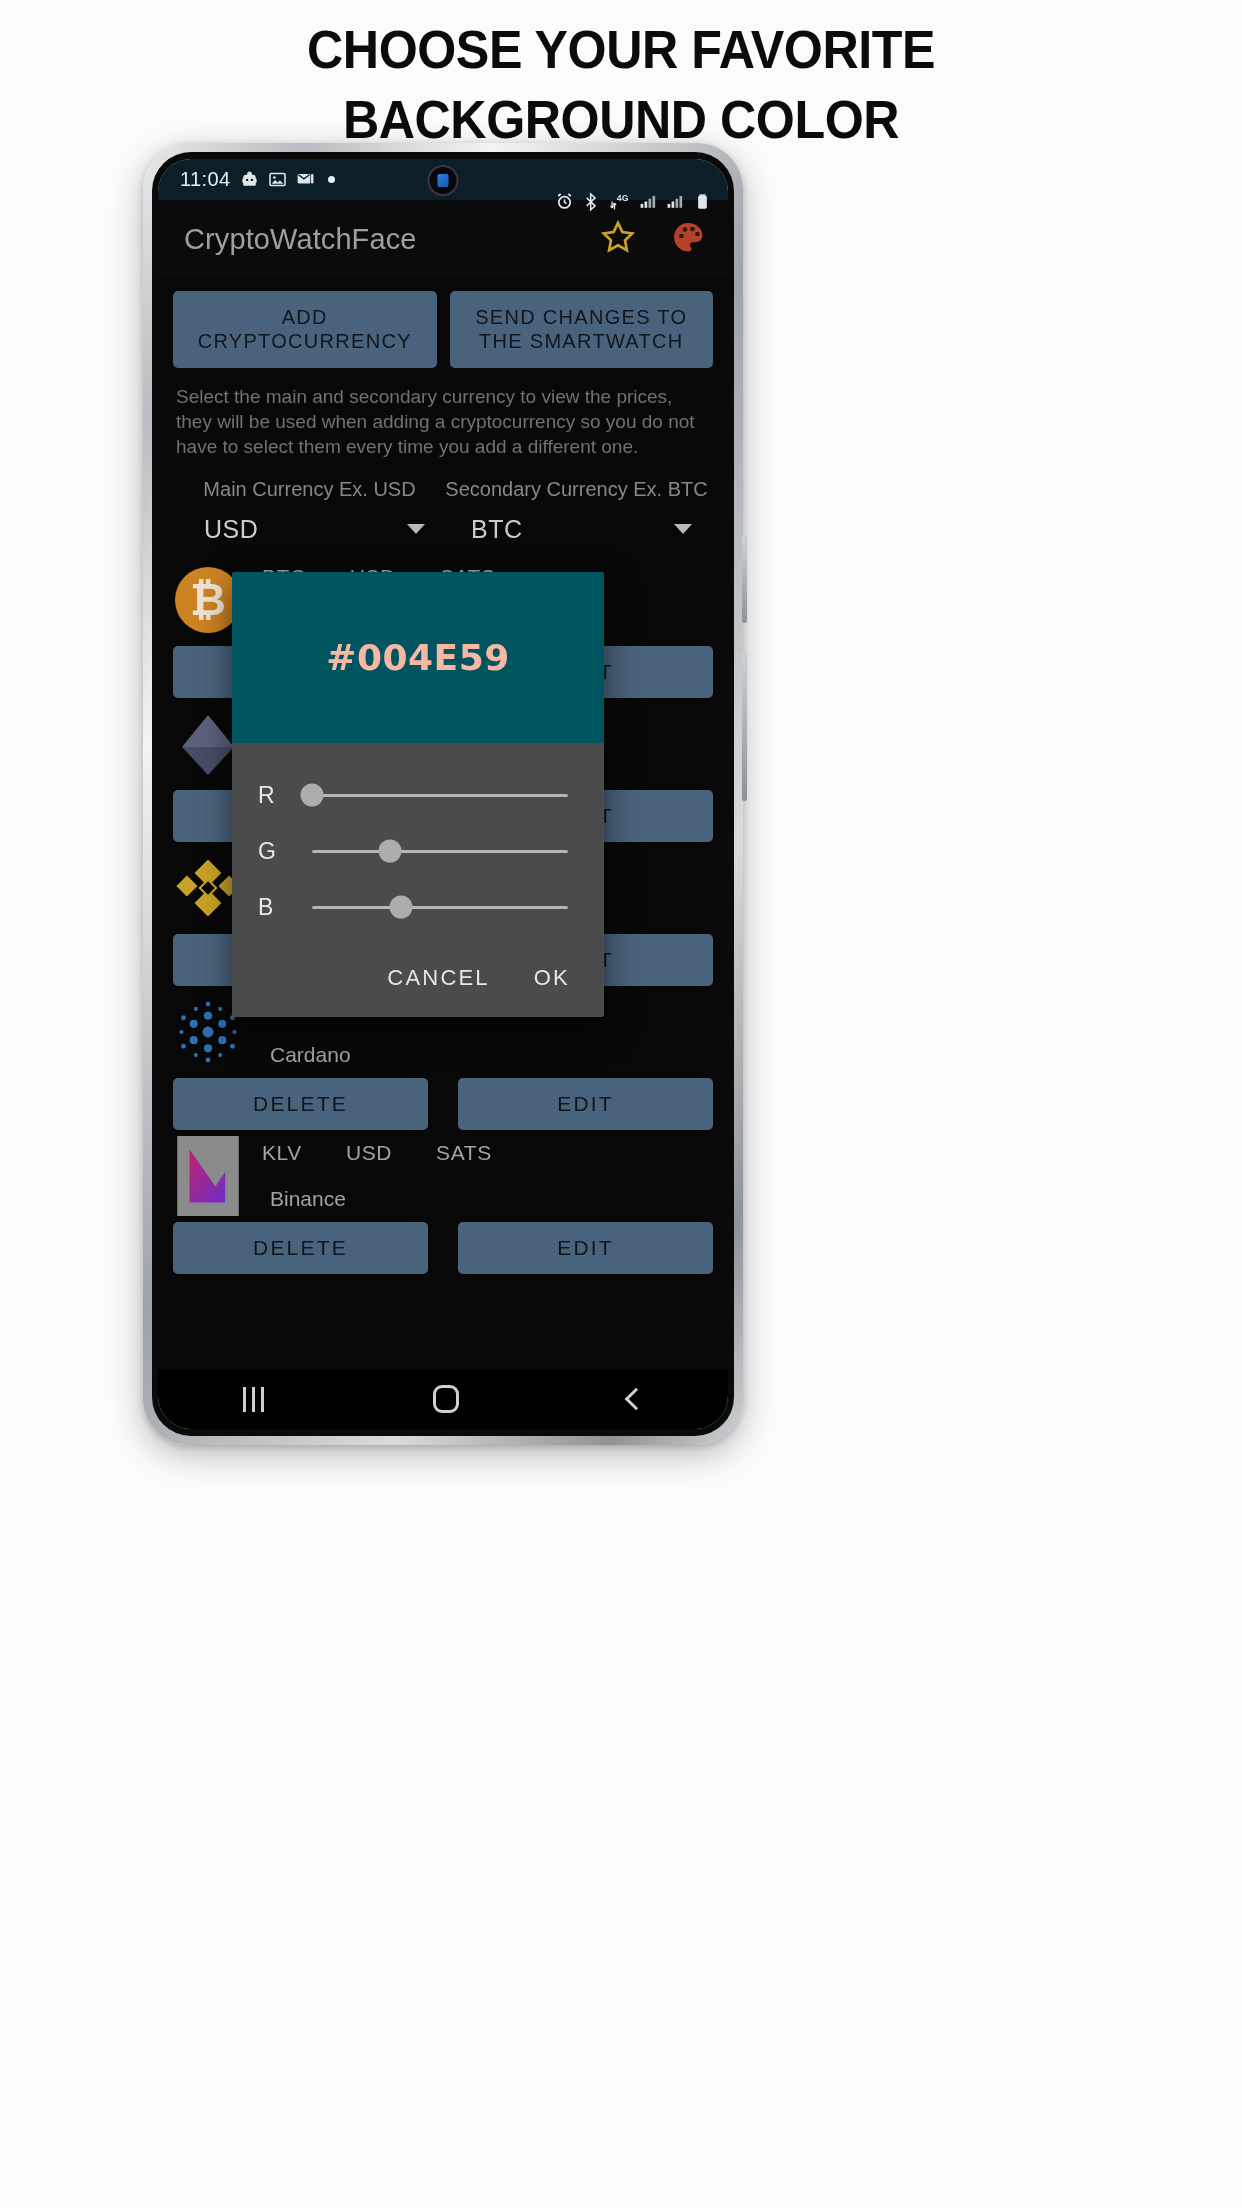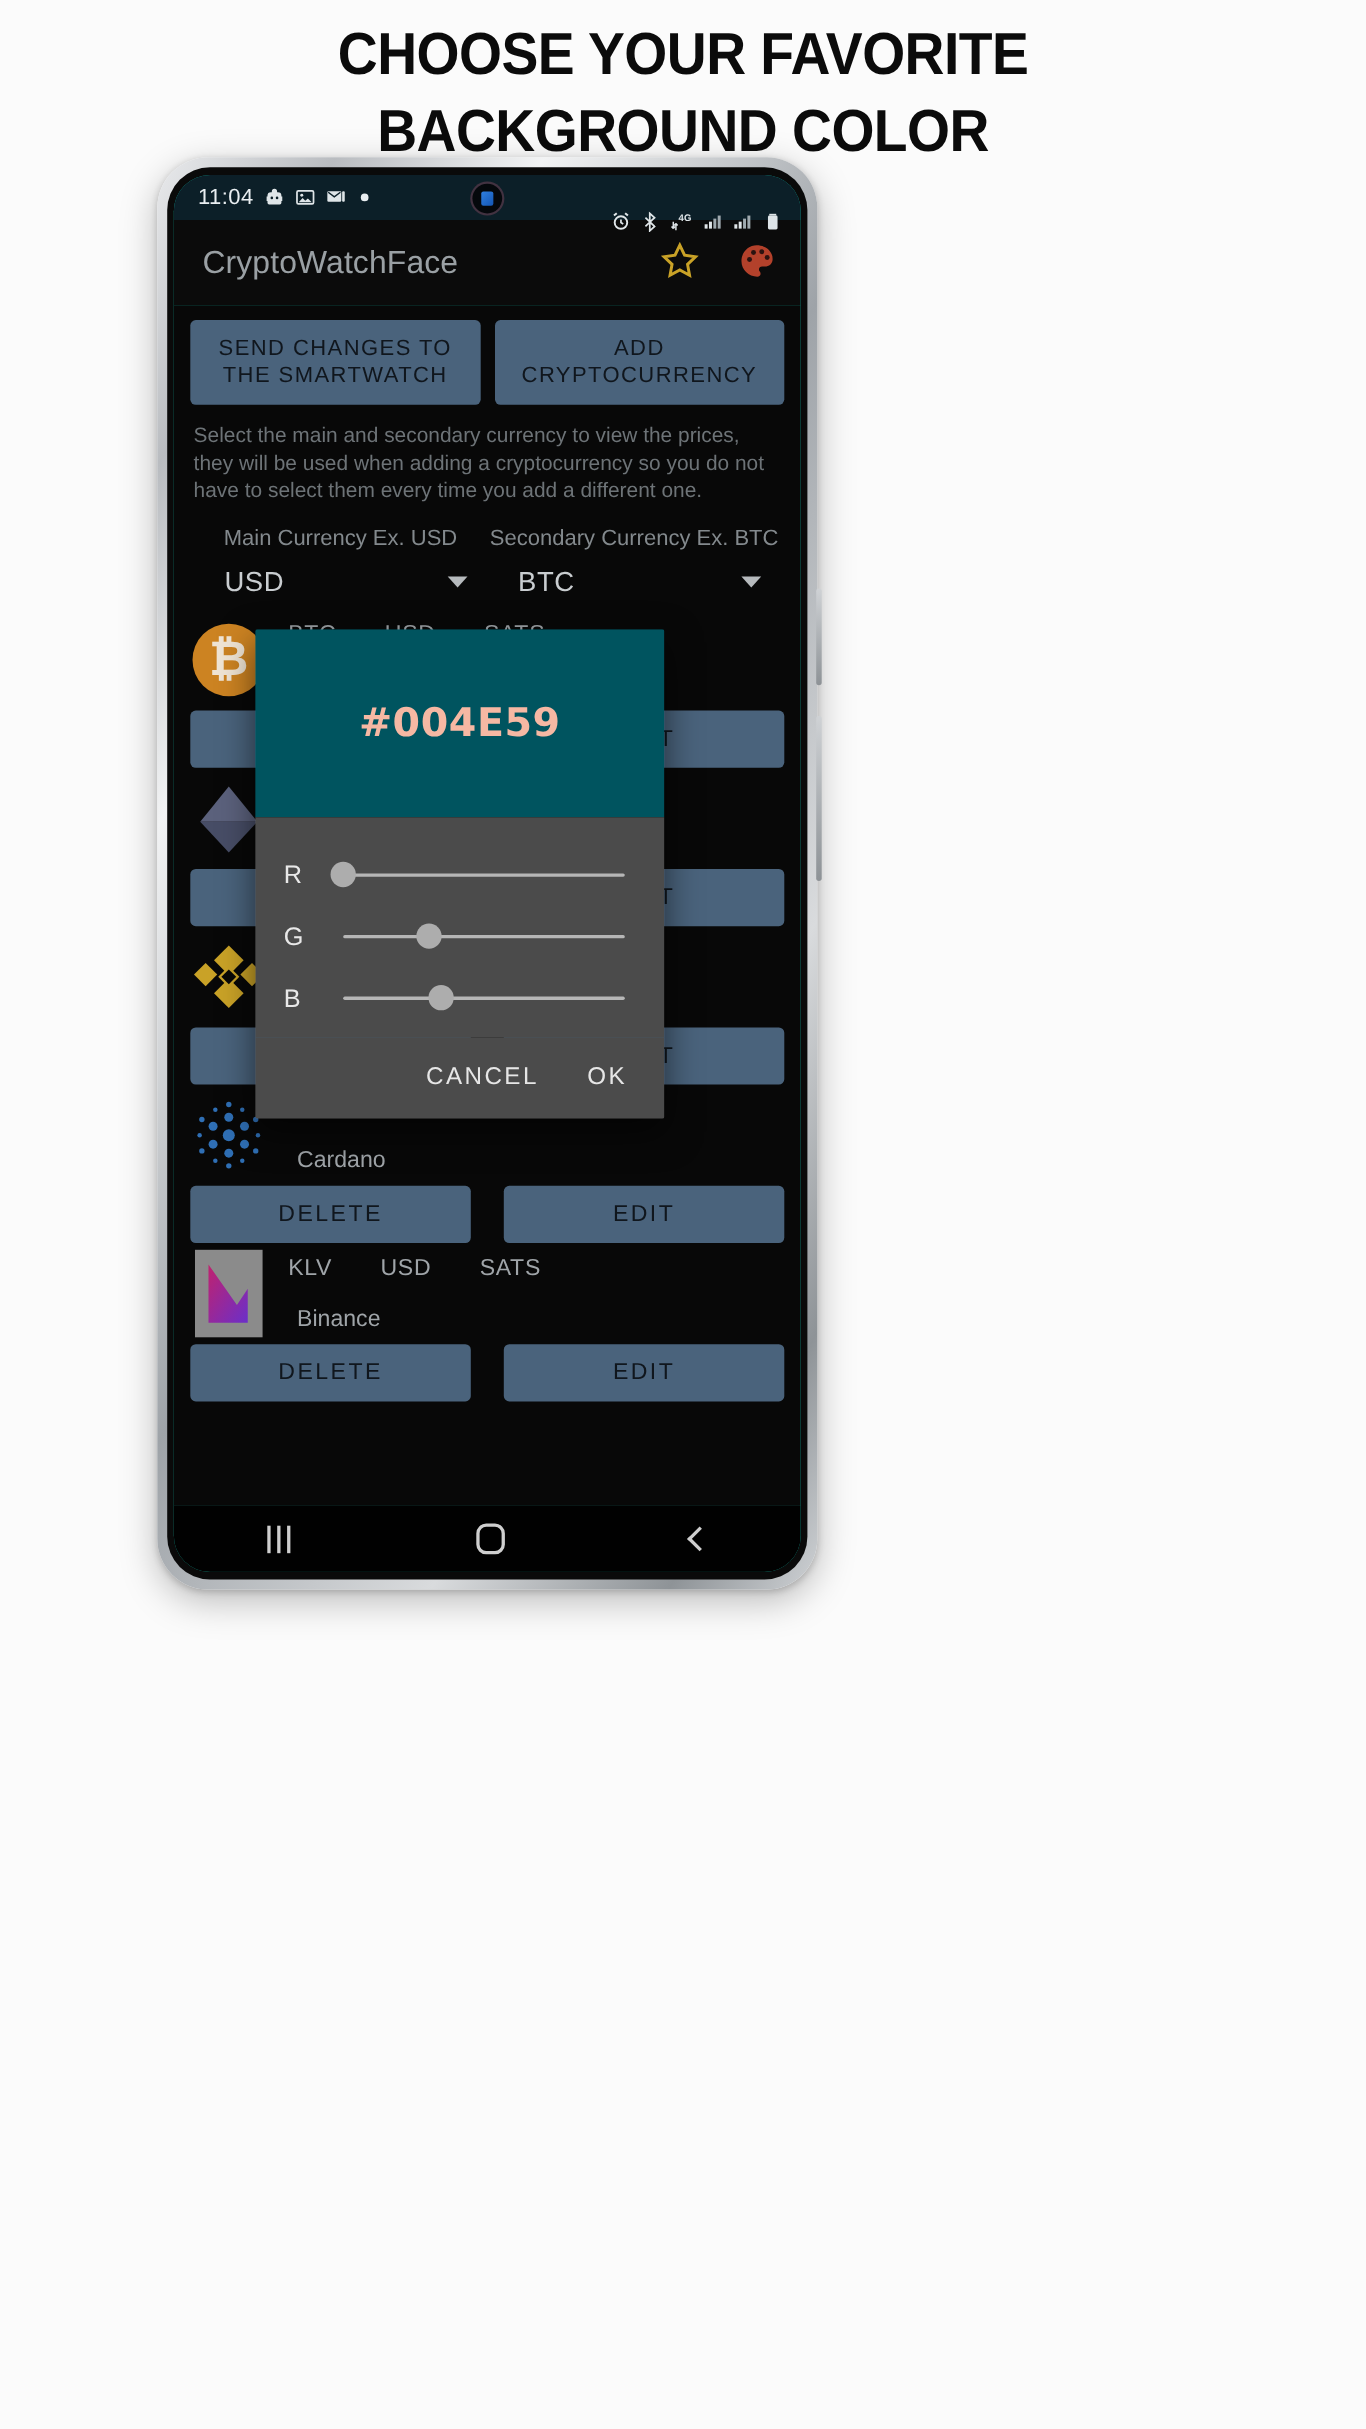--- a/index.html
+++ b/index.html
@@ -59,21 +59,21 @@
   }
   .side-btn.b1 { top: 392px; height: 88px; }
   .side-btn.b2 { top: 508px; height: 150px; }
 
   
   .screen {
     position: relative;
     width: 100%;
     height: 100%;
     border-radius: 33px;
-    background: #14b8a6;
+    background: #86efac;
     overflow: hidden;
   }
 
   
   .statusbar {
     position: relative;
     height: 41px;
     background: #0c1f28;
     display: flex;
     align-items: center;
@@ -384,22 +384,22 @@
               <circle cx="15" cy="6.6" r="1.5" fill="#2b1310"></circle>
               <circle cx="18.3" cy="10" r="1.5" fill="#2b1310"></circle>
             </svg>
           </span>
         </div>
       </div>
 
       <div class="content">
 
         <div class="btn-row">
+          <div class="pillbtn" style="background: rgb(74, 99, 124);">ADD CRYPTOCURRENCY</div>
           <div class="pillbtn" style="background: rgb(74, 99, 124);">SEND CHANGES TO THE SMARTWATCH</div>
-          <div class="pillbtn" style="background: rgb(74, 99, 124);">ADD CRYPTOCURRENCY</div>
         </div>
 
         <div class="helper-text">Select the main and secondary currency to view the prices, they will be used when adding a cryptocurrency so you do not have to select them every time you add a different one.</div>
 
         <div class="currency-row">
           <div class="cur-col">
             <div class="cur-label">Main Currency Ex. USD</div>
             <div class="cur-select">
               <span class="cur-value">USD</span>
               <span class="caret"></span>

